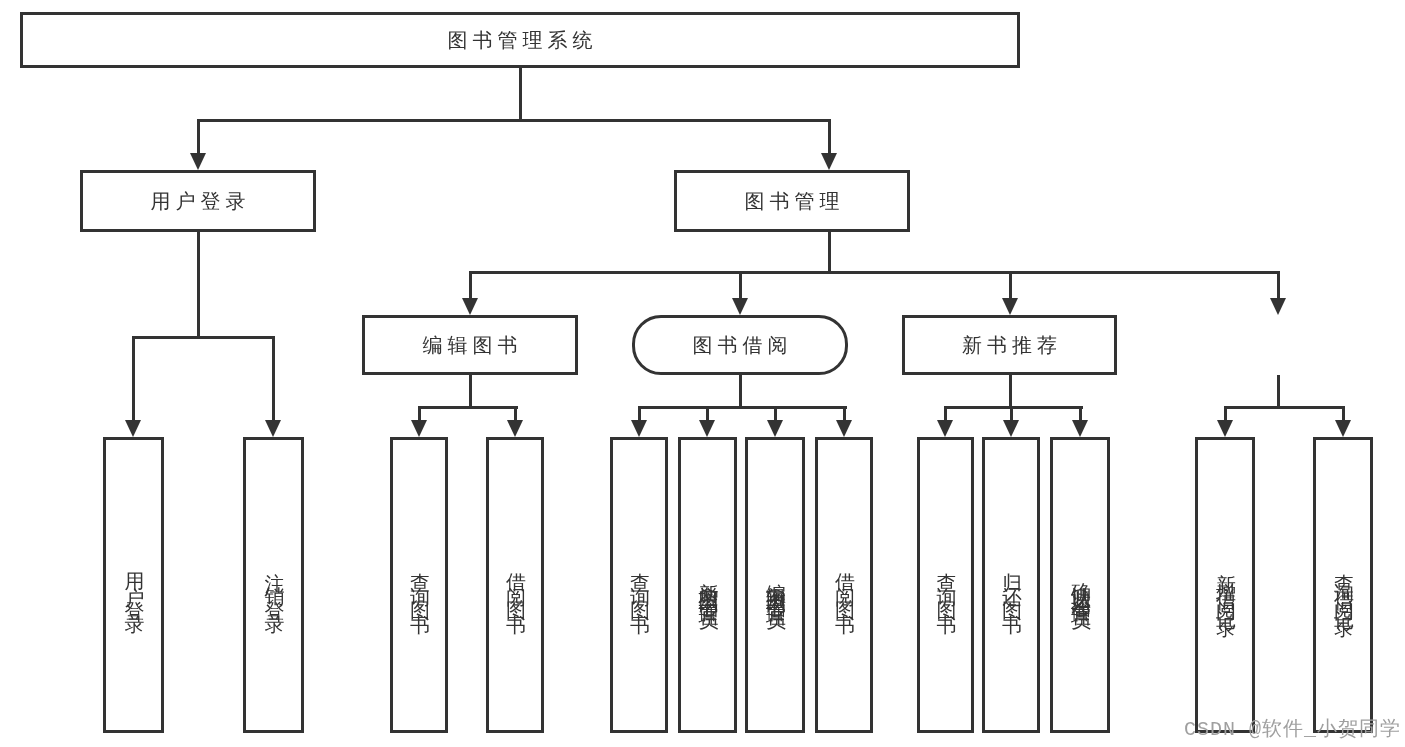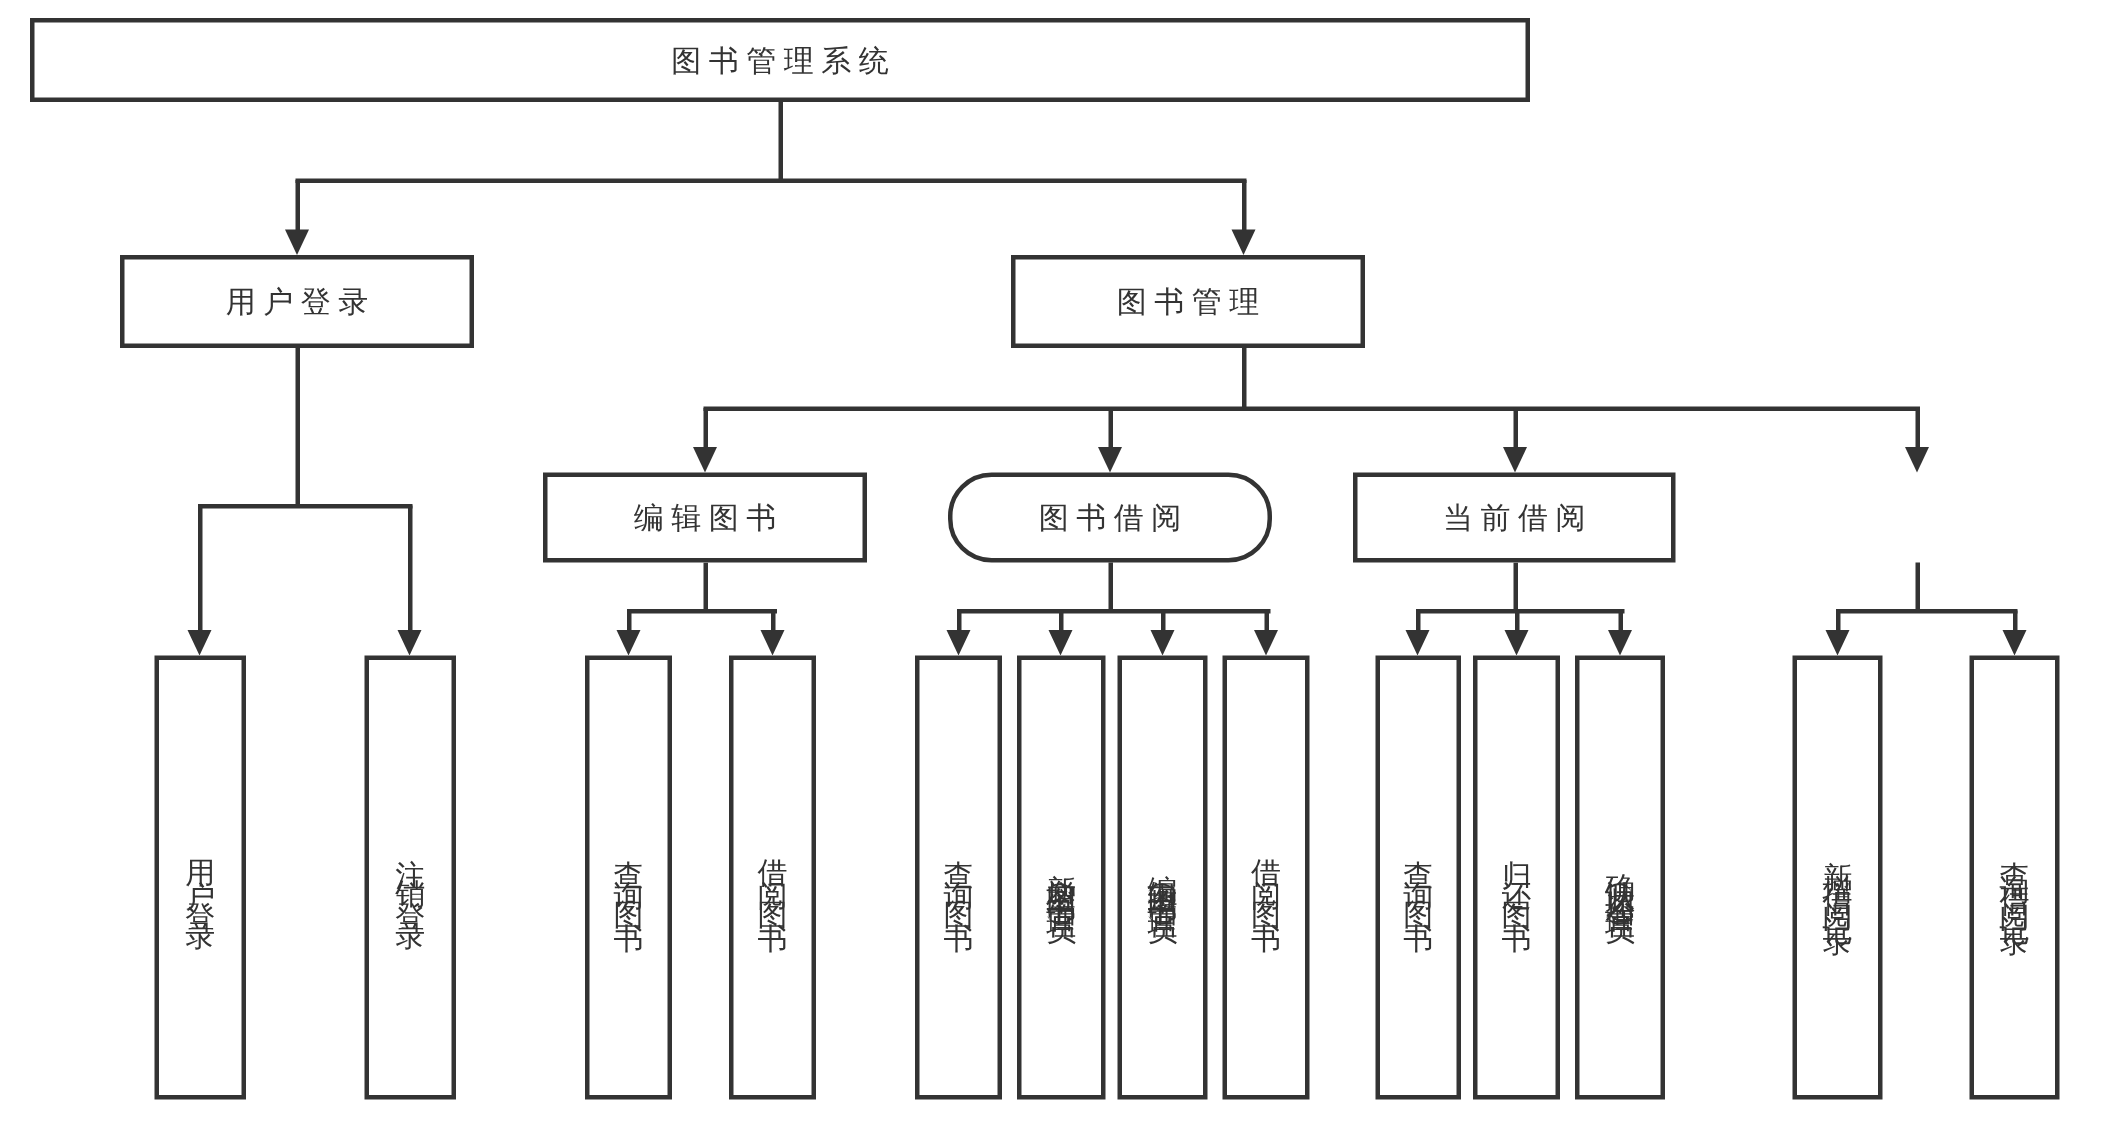--- a/index.html
+++ b/index.html
@@ -2,21 +2,21 @@
 <html><head>
 <meta charset="utf-8">
 <style>
   html, body { margin: 0; padding: 0; background: #ffffff; }
   .stage {
     position: relative;
     width: 1405px;
     height: 747px;
     background: #ffffff;
     overflow: hidden;
-    font-family: Liberation Sans, sans-serif;
+    font-family: Liberation Mono, monospace;
     color: #333333;
   }
   .box {
     position: absolute;
     box-sizing: border-box;
     background: #ffffff;
     border: 3px solid #333333;
     display: flex;
     align-items: center;
     justify-content: center;
@@ -69,21 +69,21 @@
 
 <div class="stage">
 
   <div class="box" style="left:20px; top:12px; width:1000px; height:56px;">图书管理系统</div>
 
   <div class="box" style="left:80px; top:170px; width:236px; height:62px;">用户登录</div>
   <div class="box" style="left:674px; top:170px; width:236px; height:62px;">图书管理</div>
 
   <div class="box" style="left:362px; top:315px; width:216px; height:60px;">编辑图书</div>
   <div class="box" style="left:632px; top:315px; width:216px; height:60px;border-radius:29px;">图书借阅</div>
-  <div class="box" style="left:902px; top:315px; width:215px; height:60px;">当前借阅</div>
+  <div class="box" style="left:902px; top:315px; width:215px; height:60px;">新书推荐</div>
 
   <div class="box leaf" style="left:103px; width:61px;">用户登录</div>
   <div class="box leaf" style="left:243px; width:61px;">注销登录</div>
 
   <div class="box leaf" style="left:390px; width:58px;">查询图书</div>
   <div class="box leaf" style="left:486px; width:58px;">借阅图书</div>
 
   <div class="box leaf" style="left:610px; width:58px;">查询图书</div>
   <div class="box leaf long" style="left:678px; width:59px;">新增图书（管理员）</div>
   <div class="box leaf long" style="left:745px; width:60px;">编辑图书（管理员）</div>
@@ -148,14 +148,15 @@
   <div class="vl" style="left:1079px; top:407px; height:14px;"></div>
   <div class="ar" style="left:1080px; top:420px;"></div>
 
   <div class="vl" style="left:1277px; top:375px; height:33px;"></div>
   <div class="hl" style="left:1224px; top:406px; width:121px;"></div>
   <div class="vl" style="left:1224px; top:407px; height:14px;"></div>
   <div class="ar" style="left:1225px; top:420px;"></div>
   <div class="vl" style="left:1342px; top:407px; height:14px;"></div>
   <div class="ar" style="left:1343px; top:420px;"></div>
 
+  <div class="watermark">CSDN @软件_小贺同学</div>
 
 </div>
 
 </body></html>

